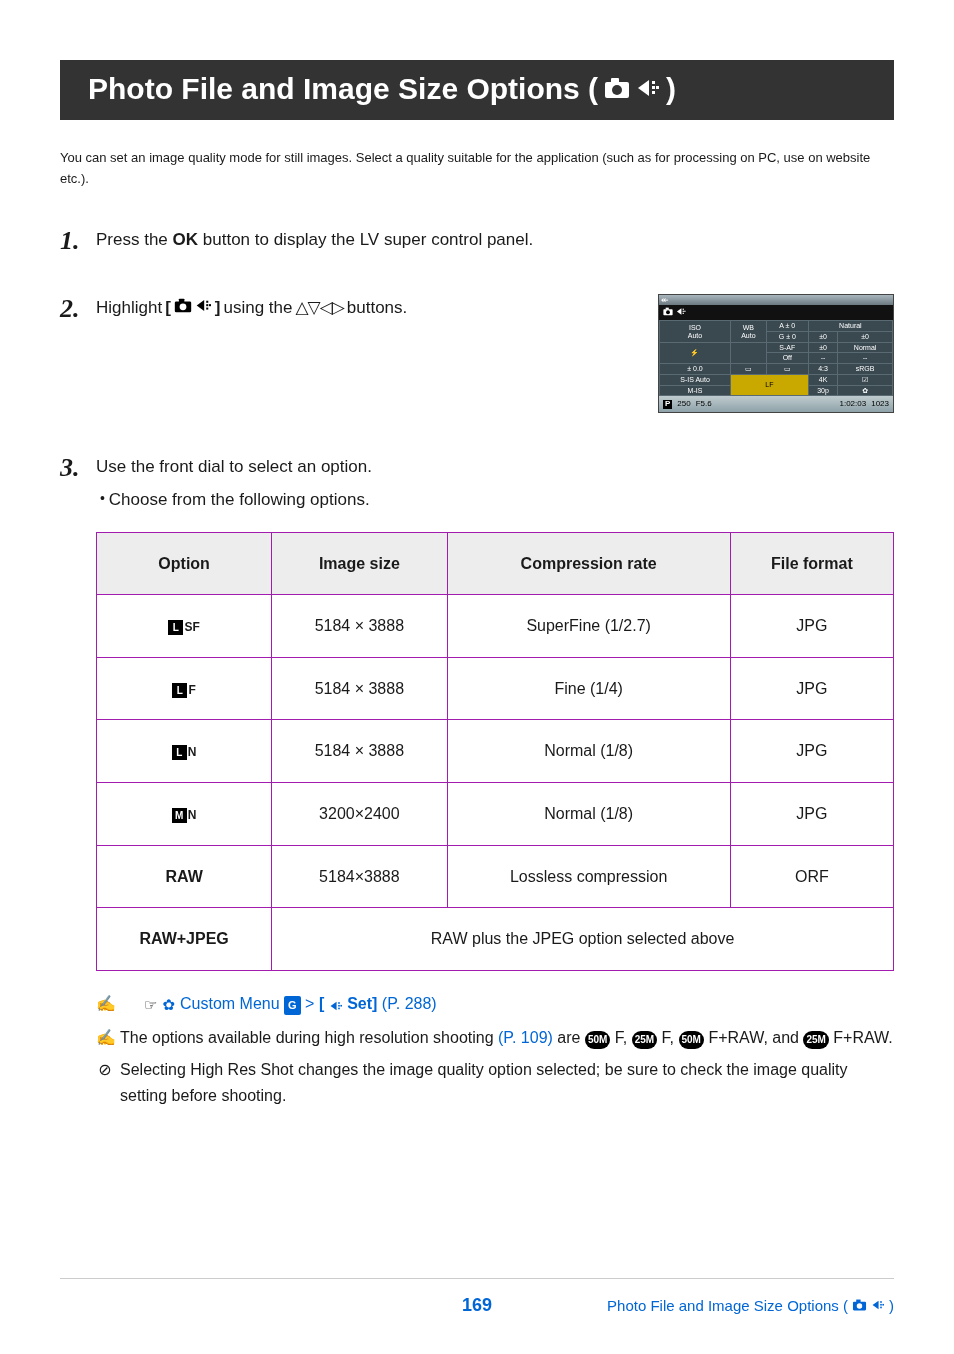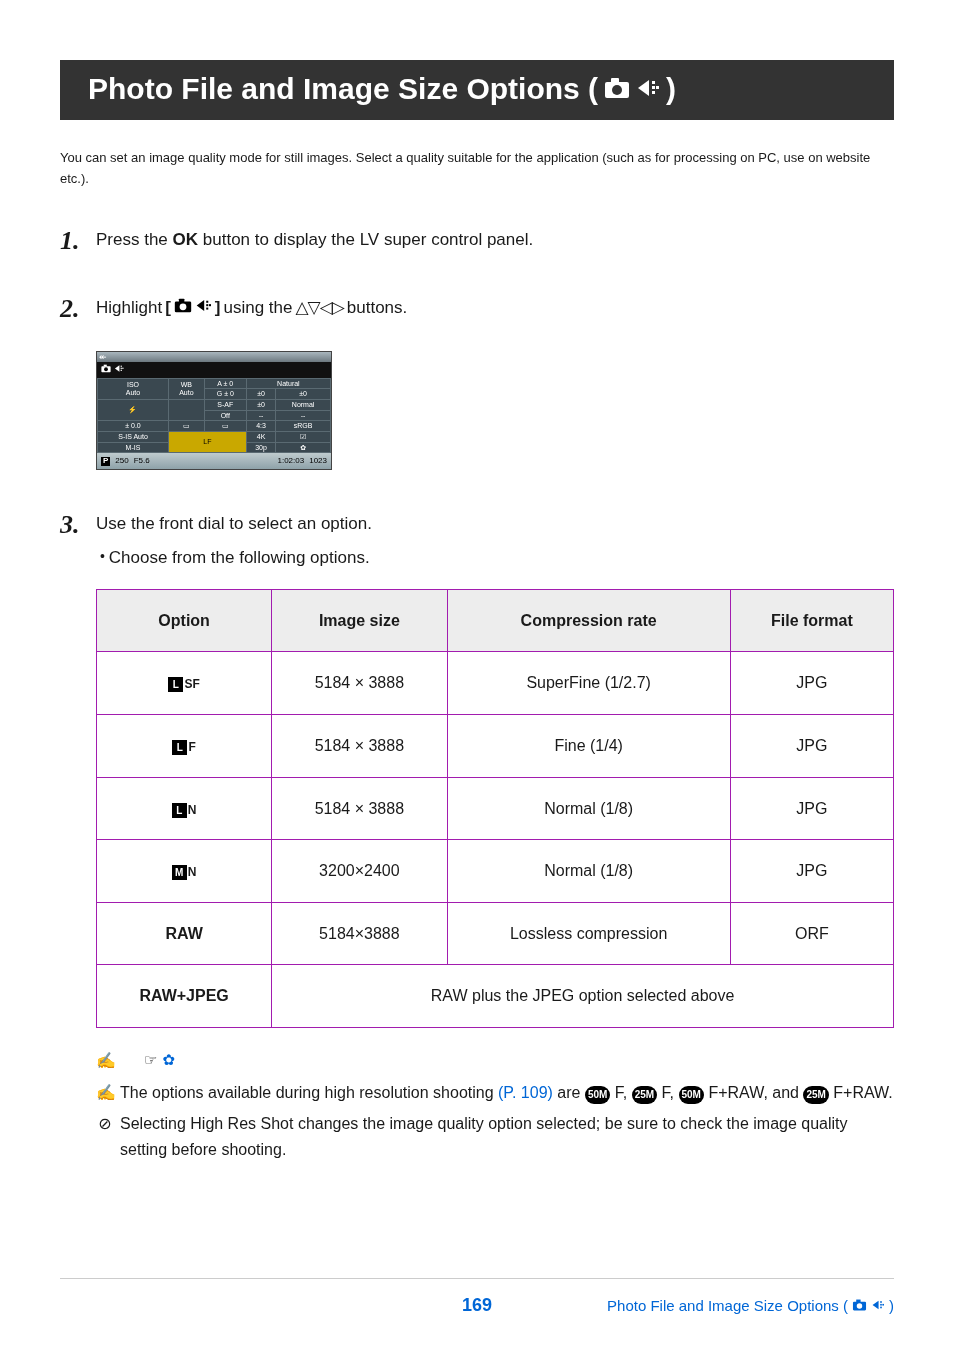--- a/index.html
+++ b/index.html
@@ -39,21 +39,21 @@
     line-height: 1;
     padding-top: 2px;
   }
   .step-num::after { content: "."; }
   .step-body { flex: 1; font-size: 17px; line-height: 1.6; }
   .step-body .line1 { display: flex; align-items: center; flex-wrap: wrap; gap: 3px; }
   .step-body strong { font-weight: bold; }
   .bullet-list { list-style: none; margin-top: 6px; padding-left: 4px; }
   .bullet-list li::before { content: "• "; font-size: 14px; vertical-align: 2px; }
 
-  .step2-row { display: flex; gap: 30px; align-items: flex-start; flex-direction: column; }
+  .step2-row { display: flex; gap: 30px; align-items: flex-start; }
   .step2-text { flex: 1; }
 
   
   .mini-shot {
     width: 236px;
     background: #000;
     border: 1px solid #444;
     font-size: 8px;
     color: #fff;
     line-height: 1.1;
@@ -330,20 +330,37 @@
           </tbody>
         </table>
 
         <div class="notes">
           <div class="note">
             <span class="note-icon">✍</span>
             <div class="note-body">
               <div class="indent">
                 <span class="pointer-icon">☞</span>
                 <span class="gear-icon">✿</span>
+                <span class="link">
+                  <span>Custom Menu </span>
+                  <span class="g-box">G</span>
+                  <span> &gt; </span>
+                  <strong>[</strong>
+                  <span class="svg-icon">
+                    <svg width="14" height="12" viewBox="0 0 24 22">
+                        <polygon points="13,3 2,11 13,19" fill="#0066d6"></polygon>
+                        <rect x="16" y="4" width="3" height="3" fill="#0066d6"></rect>
+                        <rect x="16" y="9" width="3" height="3" fill="#0066d6"></rect>
+                        <rect x="20" y="9" width="3" height="3" fill="#0066d6"></rect>
+                        <rect x="16" y="14" width="3" height="3" fill="#0066d6"></rect>
+                      </svg>
+                  </span>
+                  <strong>Set]</strong>
+                  <span>(P. 288)</span>
+                </span>
               </div>
             </div>
           </div>
           <div class="note">
             <span class="note-icon">✍</span>
             <div class="note-body">
               <span>The options available during high resolution shooting </span><span class="link">(P. 109)</span><span> are </span>
               <span class="res-badge">50M</span> <span>F, </span>
               <span class="res-badge">25M</span> <span>F, </span>
               <span class="res-badge">50M</span> <span>F+RAW, and </span>

